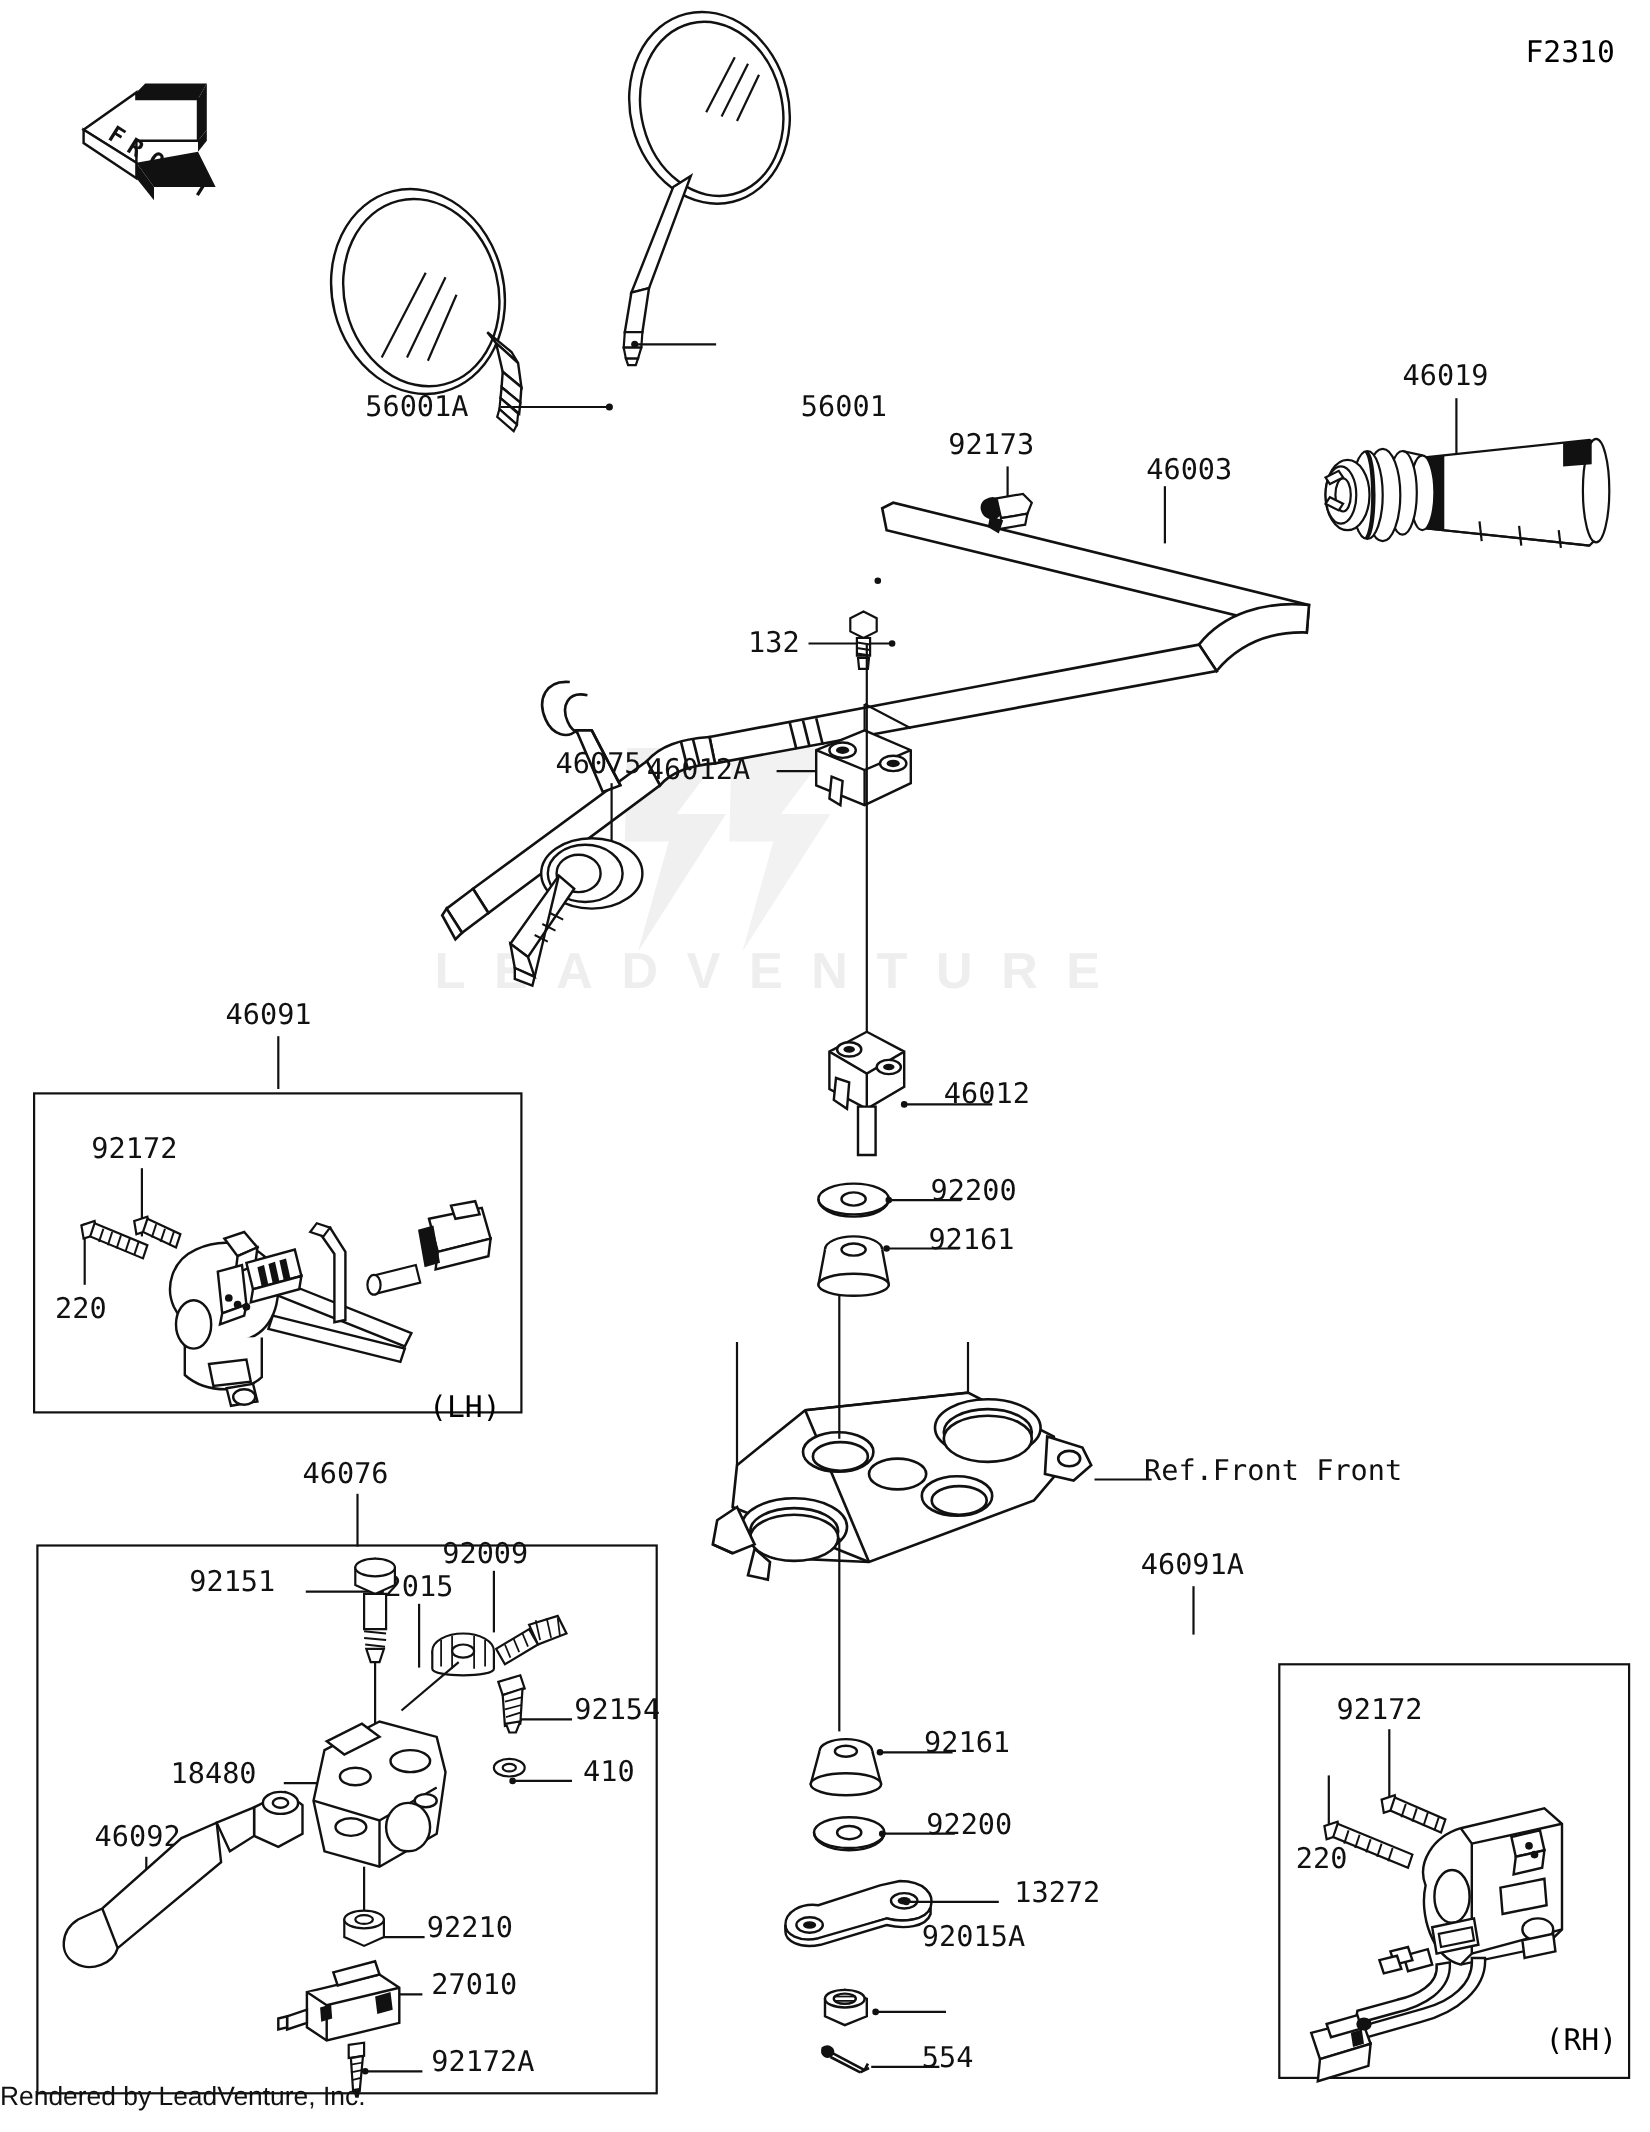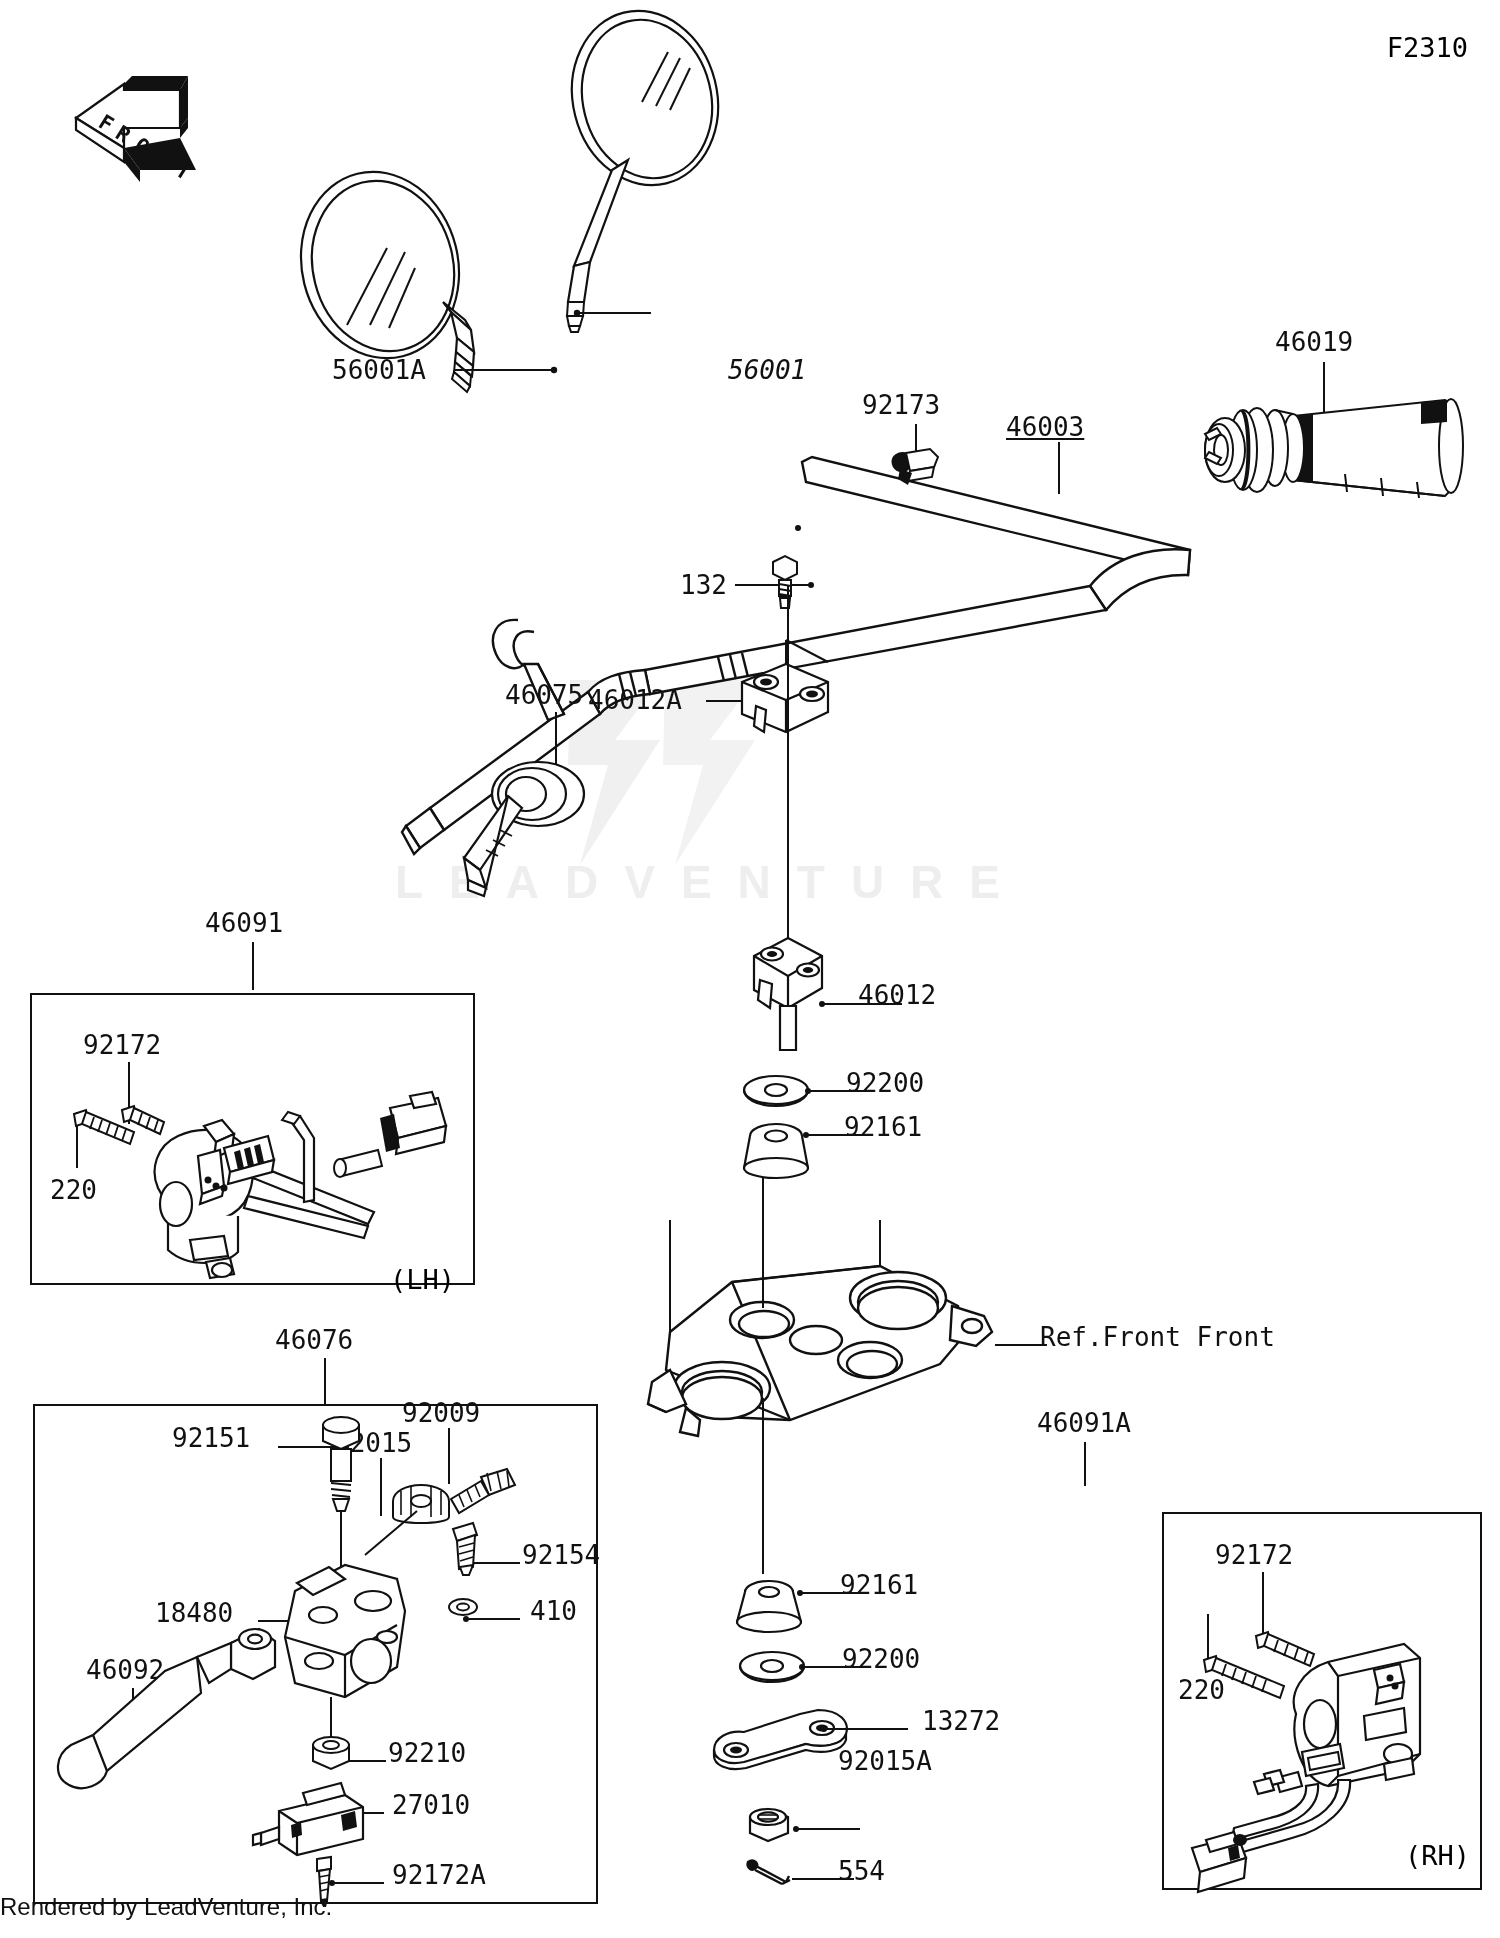--- a/index.html
+++ b/index.html
@@ -120,21 +120,21 @@
   <g fill="#fff" stroke="#111" stroke-width="2">
     <path d="M38 292 L54 292 L53 306 L37 306 Z"></path>
     <path d="M37 306 L53 306 L50 316 L39 316 Z"></path>
     <path d="M39 316 L50 316 L48 322 L41 322 Z"></path>
   </g>
 </svg>
 <svg width="110" height="30" style="left:565px;top:298px;">
   <line x1="10" y1="15" x2="86" y2="15" stroke="#111" stroke-width="2"></line>
   <circle cx="12" cy="15" r="3.2" fill="#111"></circle>
 </svg>
-<div class="lbl" id="lbl-56001" style="left:728px;top:355px;font-style:italic;">56001</div>
+<div class="lbl" id="lbl-56001" style="left:728px;top:355px;">56001</div>
 
 <div class="lbl" style="left:1275px;top:327px;text-align:right;">46019</div>
 <svg width="10" height="62" style="left:1320px;top:362px;">
   <line x1="4" y1="0" x2="4" y2="58" stroke="#111" stroke-width="2"></line>
 </svg>
 <svg width="300" height="140" style="left:1195px;top:388px;">
   <g fill="#fff" stroke="#111" stroke-width="2">
 
     <path d="M98 28 L250 12 L262 18 L262 96 L250 108 L98 92 Z"></path>
     <ellipse cx="256" cy="58" rx="12" ry="47"></ellipse>
@@ -199,21 +199,21 @@
   <g fill="#fff" stroke="#111" stroke-width="2.4">
     <path d="M118 210 C96 208 88 226 96 244 C102 258 116 262 124 254"></path>
     <path d="M134 222 C116 218 110 232 116 246 C121 258 132 260 138 254"></path>
     <path d="M124 254 L148 310 L164 304 L138 254 Z"></path>
     <path d="M138 254 L164 304"></path>
   </g>
   <g fill="#111">
     <circle cx="398" cy="118" r="3"></circle>
   </g>
 </svg>
-<div class="lbl" style="left:1006px;top:412px;text-decoration:underline;">46003</div>
+<div class="lbl" style="left:1042px;top:412px;">46003</div>
 <svg width="10" height="60" style="left:1055px;top:442px;">
   <line x1="4" y1="0" x2="4" y2="52" stroke="#111" stroke-width="2"></line>
 </svg>
 
 <div class="lbl" style="left:862px;top:390px;">92173</div>
 <svg width="10" height="48" style="left:912px;top:424px;">
   <line x1="4" y1="0" x2="4" y2="44" stroke="#111" stroke-width="2"></line>
 </svg>
 <svg width="60" height="46" style="left:890px;top:443px;">
   <g fill="#111" stroke="#111" stroke-width="2">

